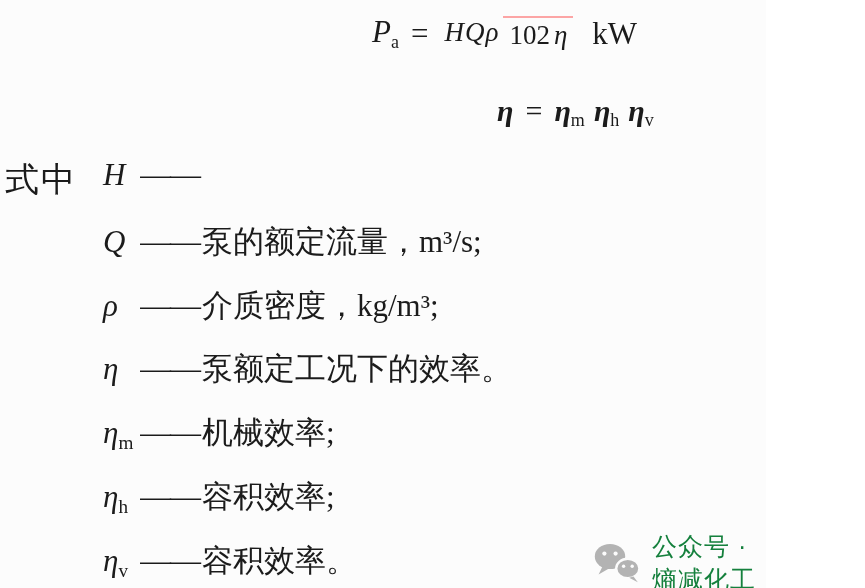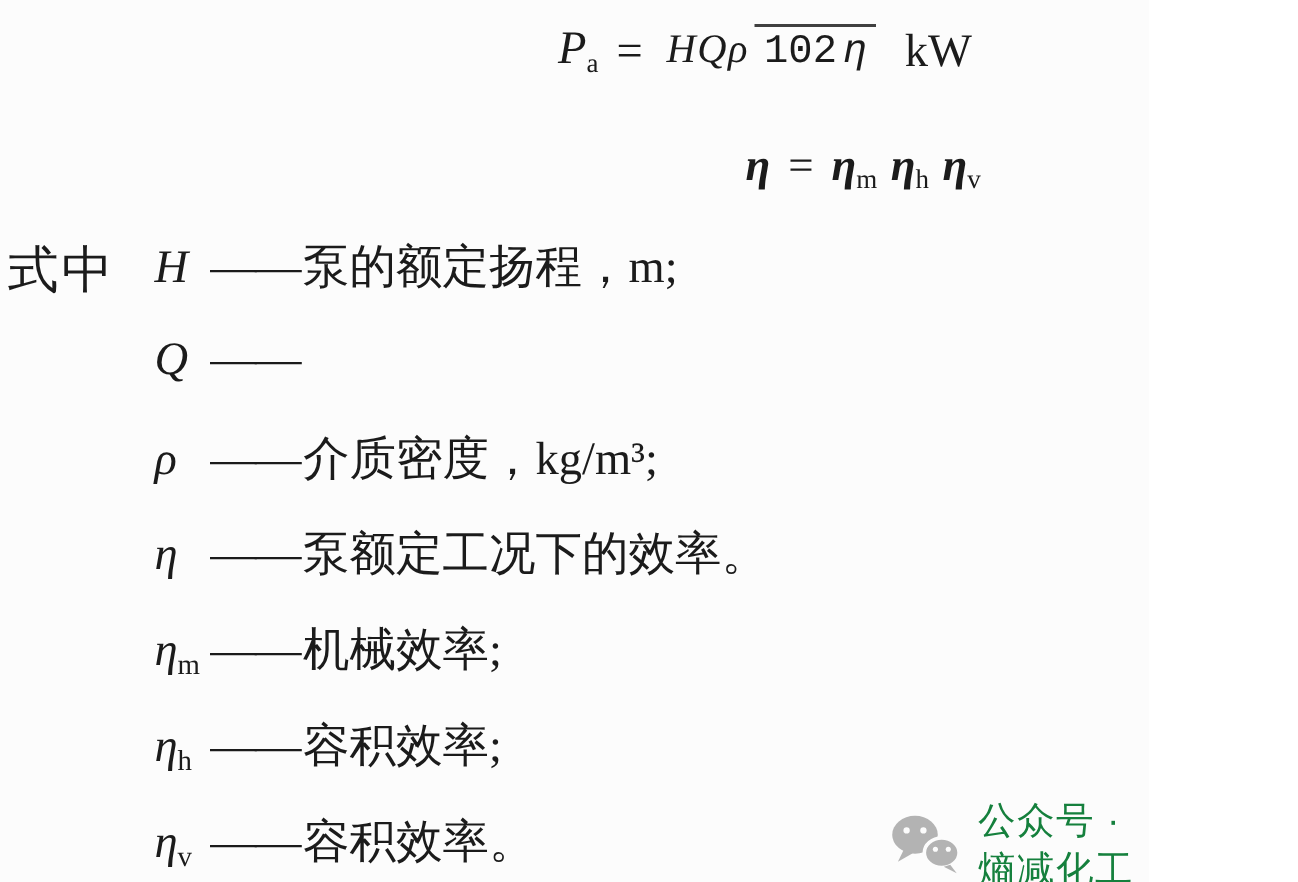--- a/index.html
+++ b/index.html
@@ -39,23 +39,22 @@
     align-items: center;
     font-size: 27px;
     line-height: 1.15;
   }
   .fraction .num {
     font-style: italic;
     letter-spacing: 1px;
     padding: 0 4px 2px 4px;
   }
   .fraction .den {
-    border-top: 2px solid #404040;
+    border-top: 2px solid #fca5a5;
     padding: 2px 6px 0 6px;
-    font-family: Liberation Mono, monospace;
   }
   .fraction .den .coeff { font-style: normal; }
   .fraction .den .varit { font-style: italic; margin-left: 4px; }
   .formula-power .unit { margin-left: 19px; }
 
   
   .formula-eff {
     position: absolute;
     left: 497px;
     top: 94px;
@@ -152,26 +151,26 @@
     <span class="term"><span>η</span><sub>m</sub></span>
     <span class="term"><span>η</span><sub>h</sub></span>
     <span class="term"><span>η</span><sub>v</sub></span>
   </div>
 
   <div class="def-intro">式中</div>
 
   <div class="def-row r1">
     <span class="sym-wrap"><span>H</span><sub></sub></span>
     <span class="dash">——</span>
-    <span class="desc">泵的额定扬程，m;</span>
   </div>
 
   <div class="def-row r2">
     <span class="sym-wrap"><span>Q</span><sub></sub></span>
     <span class="dash">——</span>
+    <span class="desc">泵的额定流量，m³/s;</span>
   </div>
 
   <div class="def-row r3">
     <span class="sym-wrap"><span>ρ</span><sub></sub></span>
     <span class="dash">——</span>
     <span class="desc">介质密度，kg/m³;</span>
   </div>
 
   <div class="def-row r4">
     <span class="sym-wrap"><span>η</span><sub></sub></span>

